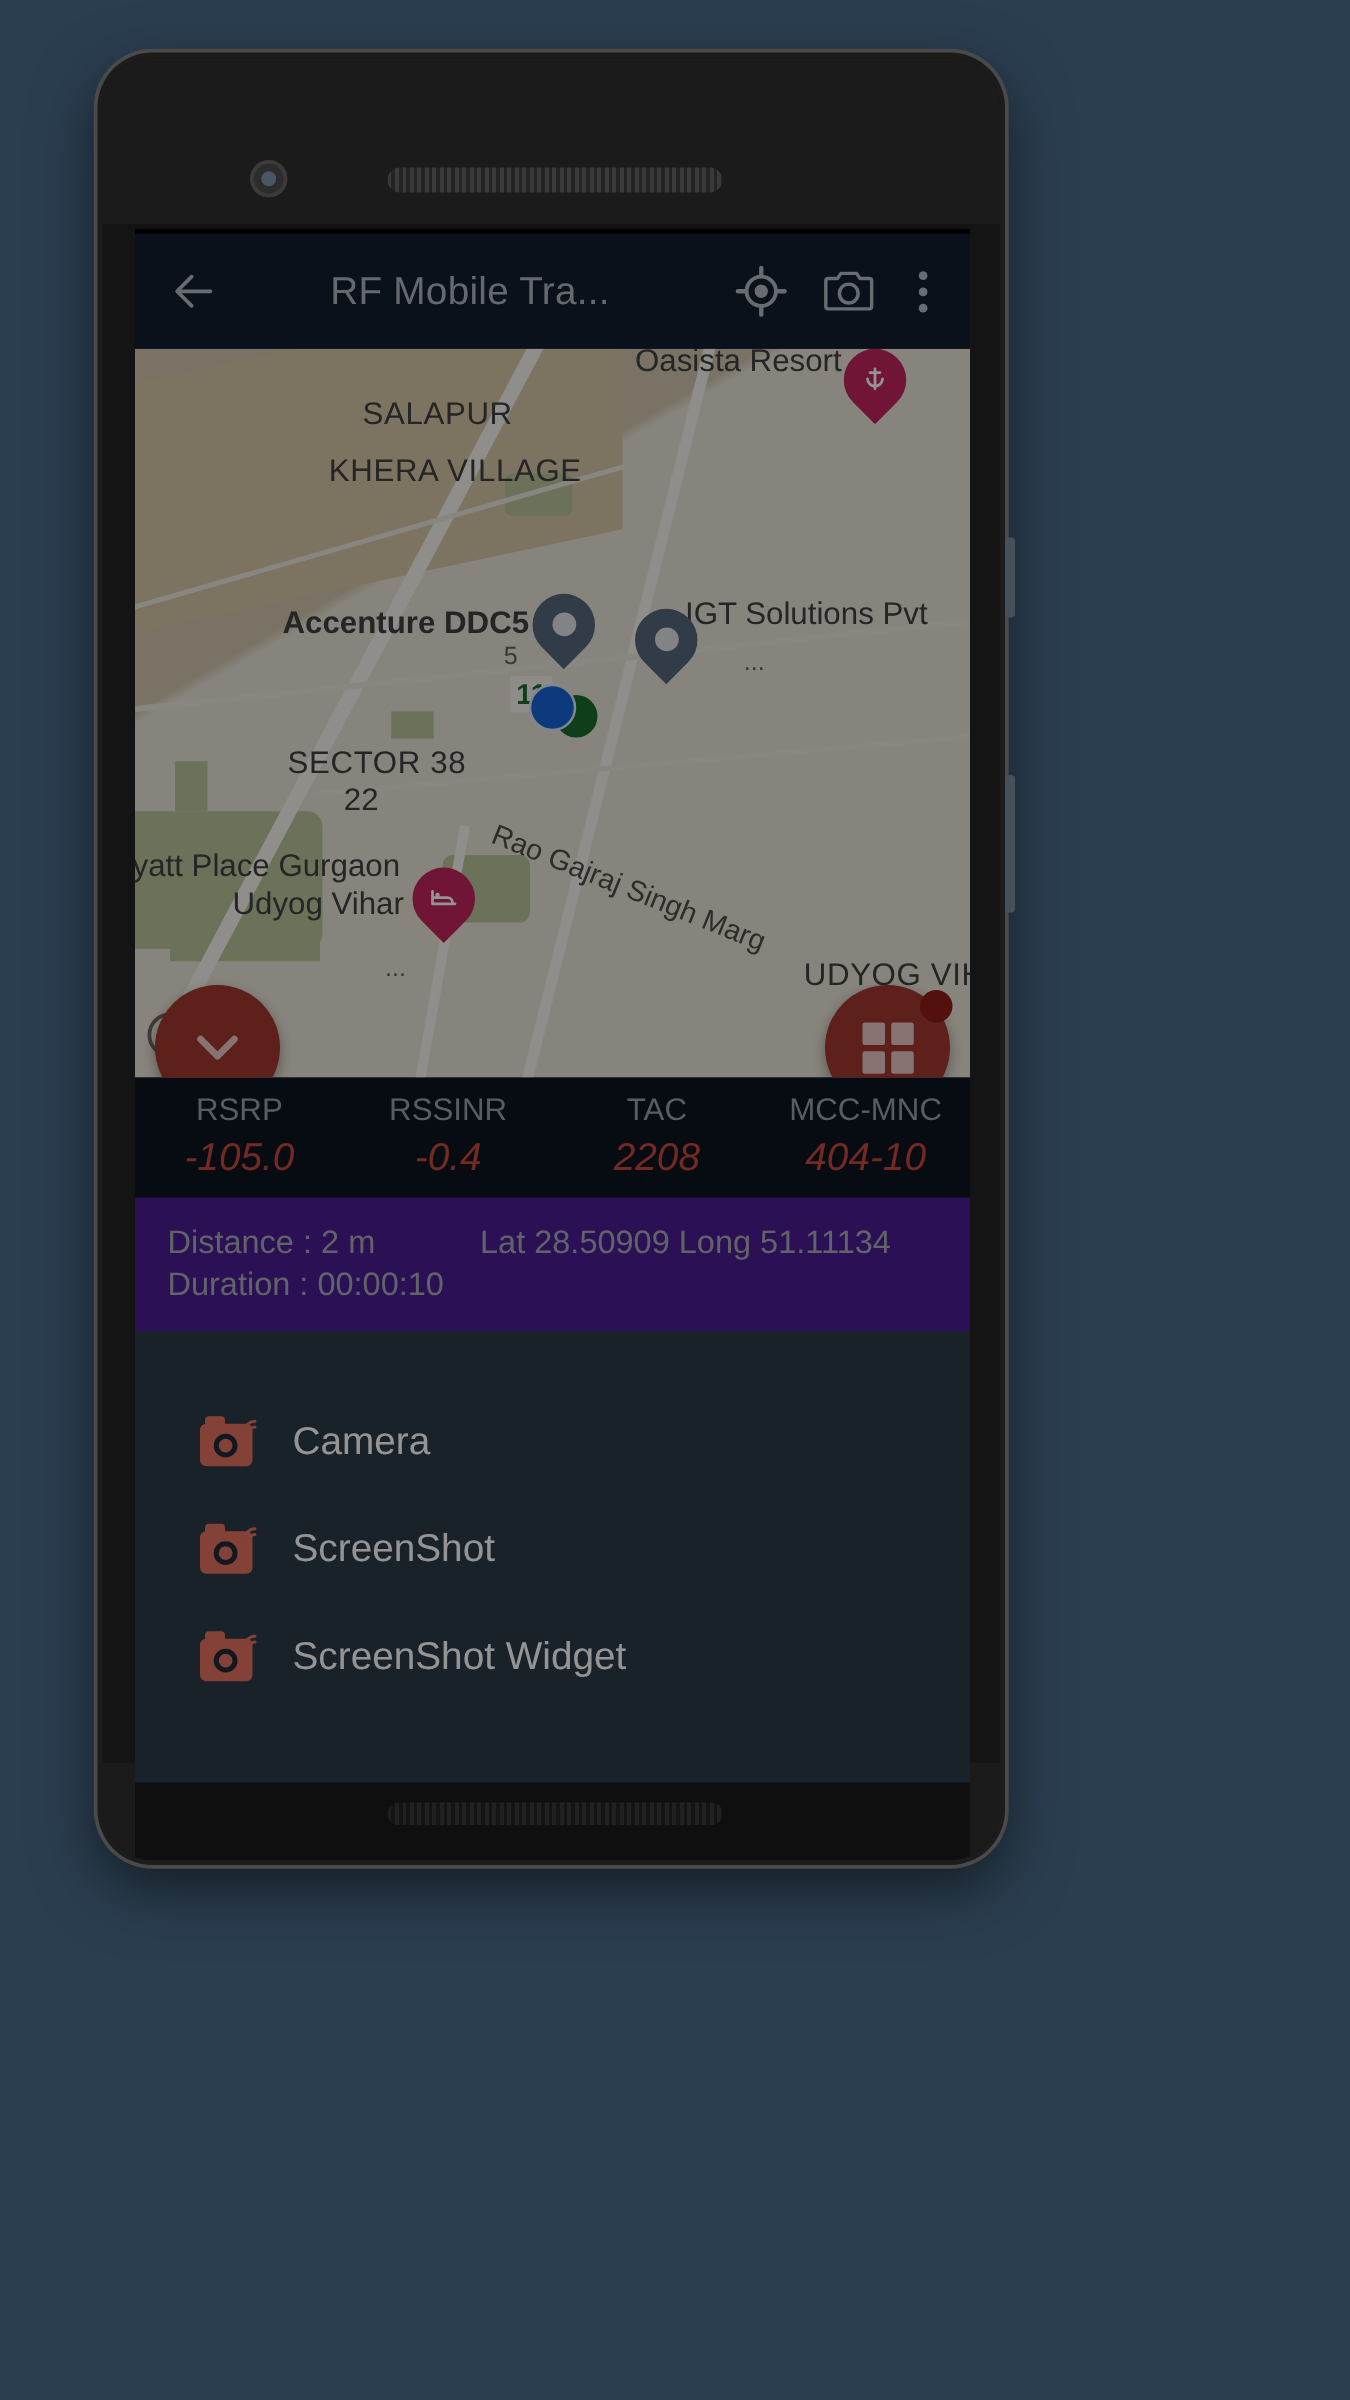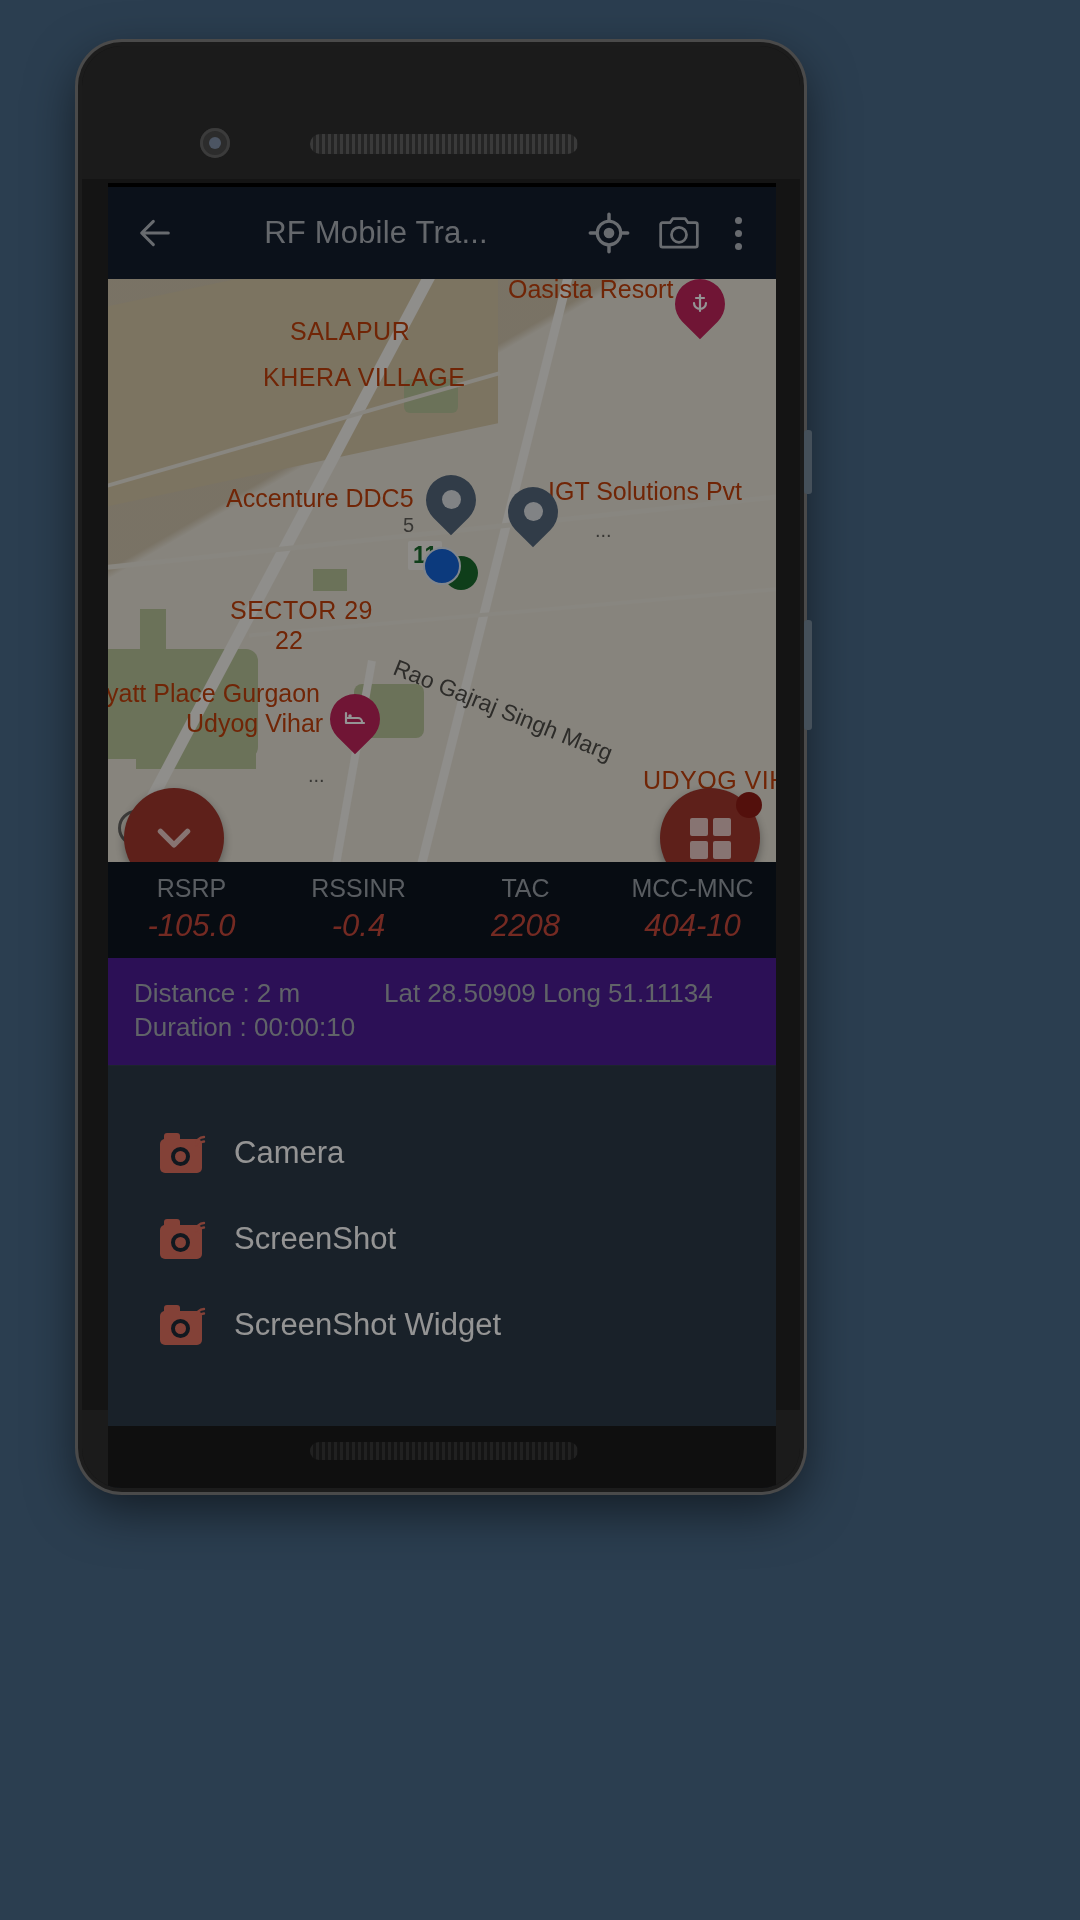--- a/index.html
+++ b/index.html
@@ -88,21 +88,21 @@
       linear-gradient(#e9e4d8,#e9e4d8);
   }
   .map-land{position:absolute;background:#cfc2a4;}
   .green{position:absolute;background:#b9c49a;}
   .road{position:absolute;background:#f6f4ef;}
   .road-thin{position:absolute;background:#ebe7dc;}
   .map-label{
     position:absolute;color:#615f5a;font-size:20px;white-space:nowrap;
     font-family:"Liberation Sans", sans-serif;
   }
-  .map-label.big{font-size:25px;color:#c2410c;}
+  .map-label.big{font-size:25px;color:#404040;}
   .map-label.caps{letter-spacing:.5px;}
 
   .pin{position:absolute;width:50px;height:62px;}
   .pin .pin-body{
     position:absolute;left:0;top:0;width:50px;height:50px;border-radius:50% 50% 50% 0;
     transform:rotate(-45deg);
   }
   .pin .pin-hole{
     position:absolute;left:16px;top:15px;width:19px;height:19px;border-radius:50%;
     background:#dfe2e6;
@@ -249,25 +249,25 @@
              transform:rotate(-16deg);"></div>
         <div class="road-thin" style="left:140px;top:330px;width:560px;height:4px;
              transform:rotate(-5deg);"></div>
         <div class="road" style="left:240px;top:380px;width:8px;height:230px;
              transform:rotate(10deg);"></div>
 
         <div id="map-labels">
             <div class="map-label caps big" style="left: 182px; top: 38px;">SALAPUR</div>
             <div class="map-label caps big" style="left: 155px; top: 84px;">KHERA VILLAGE</div>
             <div class="map-label big" style="left: 400px; top: -4px;">Oasista Resort</div>
-            <div class="map-label big" style="left: 118px; top: 205px;">Accenture DDC5</div>
+            <div class="map-label big" style="left: 118px; top: 205px; font-weight: bold;">Accenture DDC5</div>
             <div class="map-label" style="left: 295px; top: 235px;">5</div>
             <div class="map-label big" style="left: 440px; top: 198px;">IGT Solutions Pvt</div>
             <div class="map-label" style="left: 487px; top: 240px;">...</div>
-            <div class="map-label caps big" style="left: 122px; top: 317px;">SECTOR 29</div>
+            <div class="map-label caps big" style="left: 122px; top: 317px;">SECTOR 38</div>
             <div class="map-label big" style="left: 167px; top: 347px;">22</div>
             <div class="map-label big" style="left: -2px; top: 400px;">yatt Place Gurgaon</div>
             <div class="map-label big" style="left: 78px; top: 430px;">Udyog Vihar</div>
             <div class="map-label" style="left: 200px; top: 485px;">...</div>
             <div class="map-label caps big" style="left: 535px; top: 487px;">UDYOG VIH</div>
           </div>
 
         <div style="position:absolute;left:278px;top:418px;transform:rotate(22deg);
                     color:#4e4c48;font-size:23px;white-space:nowrap;">
           <span>Rao Gajraj Singh Marg</span>

